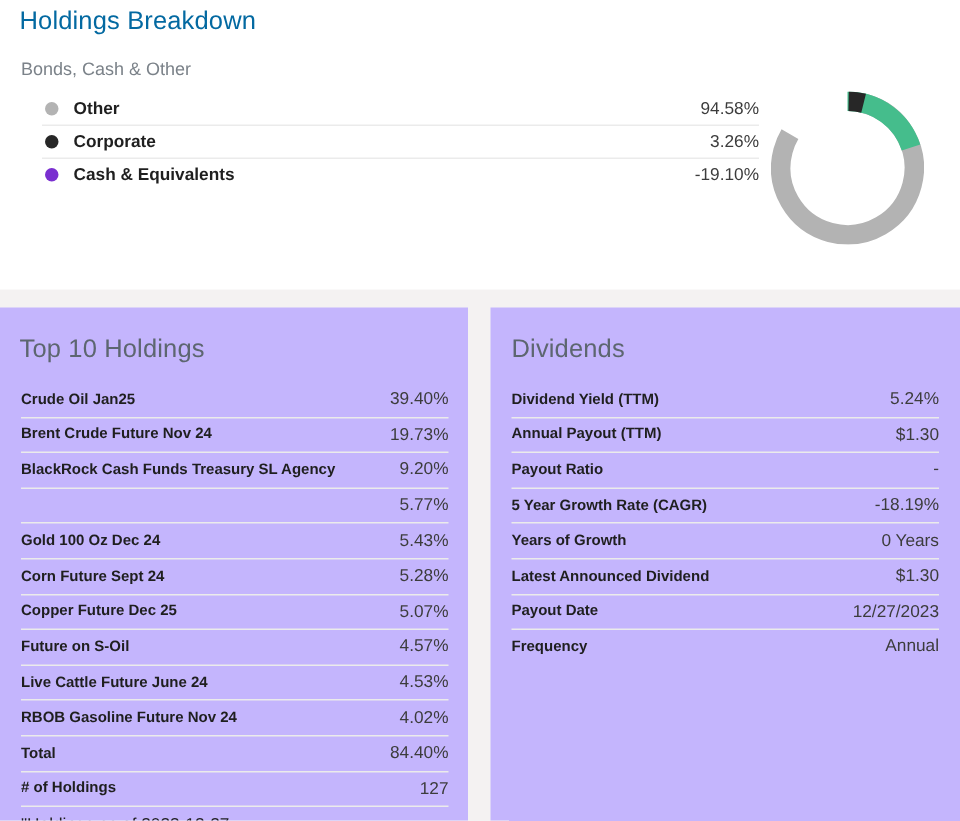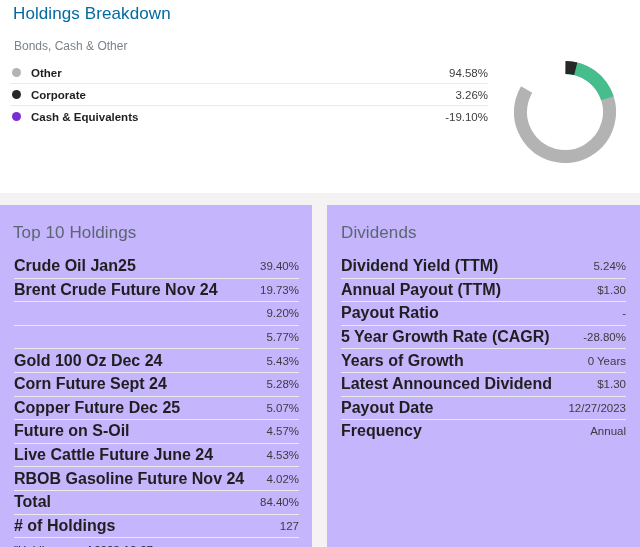--- a/index.html
+++ b/index.html
@@ -45,21 +45,21 @@
     left: 14px;
     top: 39px;
     font-size: 12px;
     font-weight: 400;
     color: #7b8289;
   }
 
   
   .legend {
     position: absolute;
-    left: 10px;
+    left: 28px;
     top: 62px;
     width: 478px;
   }
   .legend-row {
     position: relative;
     height: 21px;
     border-top: 1px solid #ebebeb;
     display: flex;
     align-items: center;
   }
@@ -149,21 +149,21 @@
   .stat-row {
     height: 22.6px;
     border-top: 1px solid #ebebeb;
     display: flex;
     align-items: center;
   }
   .stat-row:first-child {
     border-top: none;
   }
   .stat-label {
-    font-size: 16px;
+    font-size: 10px;
     font-weight: bold;
     color: #1f1f1f;
     white-space: nowrap;
   }
   .stat-value {
     margin-left: auto;
     font-size: 11.5px;
     font-weight: 400;
     color: #3c3c3c;
     white-space: nowrap;
@@ -235,20 +235,21 @@
 
         <div class="stat-row">
           <span class="stat-label">Crude Oil Jan25</span>
           <span class="stat-value">39.40%</span>
         </div>
         <div class="stat-row">
           <span class="stat-label">Brent Crude Future Nov 24</span>
           <span class="stat-value">19.73%</span>
         </div>
         <div class="stat-row">
+          <span class="stat-label">BlackRock Cash Funds Treasury SL Agency</span>
           <span class="stat-value">9.20%</span>
         </div>
         <div class="stat-row">
           <span class="stat-value">5.77%</span>
         </div>
         <div class="stat-row">
           <span class="stat-label">Gold 100 Oz Dec 24</span>
           <span class="stat-value">5.43%</span>
         </div>
         <div class="stat-row">
@@ -299,21 +300,21 @@
         <div class="stat-row">
           <span class="stat-label">Annual Payout (TTM)</span>
           <span class="stat-value">$1.30</span>
         </div>
         <div class="stat-row">
           <span class="stat-label">Payout Ratio</span>
           <span class="stat-value">-</span>
         </div>
         <div class="stat-row">
           <span class="stat-label">5 Year Growth Rate (CAGR)</span>
-          <span class="stat-value">-28.80%</span>
+          <span class="stat-value">-18.19%</span>
         </div>
         <div class="stat-row">
           <span class="stat-label">Years of Growth</span>
           <span class="stat-value">0 Years</span>
         </div>
         <div class="stat-row">
           <span class="stat-label">Latest Announced Dividend</span>
           <span class="stat-value">$1.30</span>
         </div>
         <div class="stat-row">

